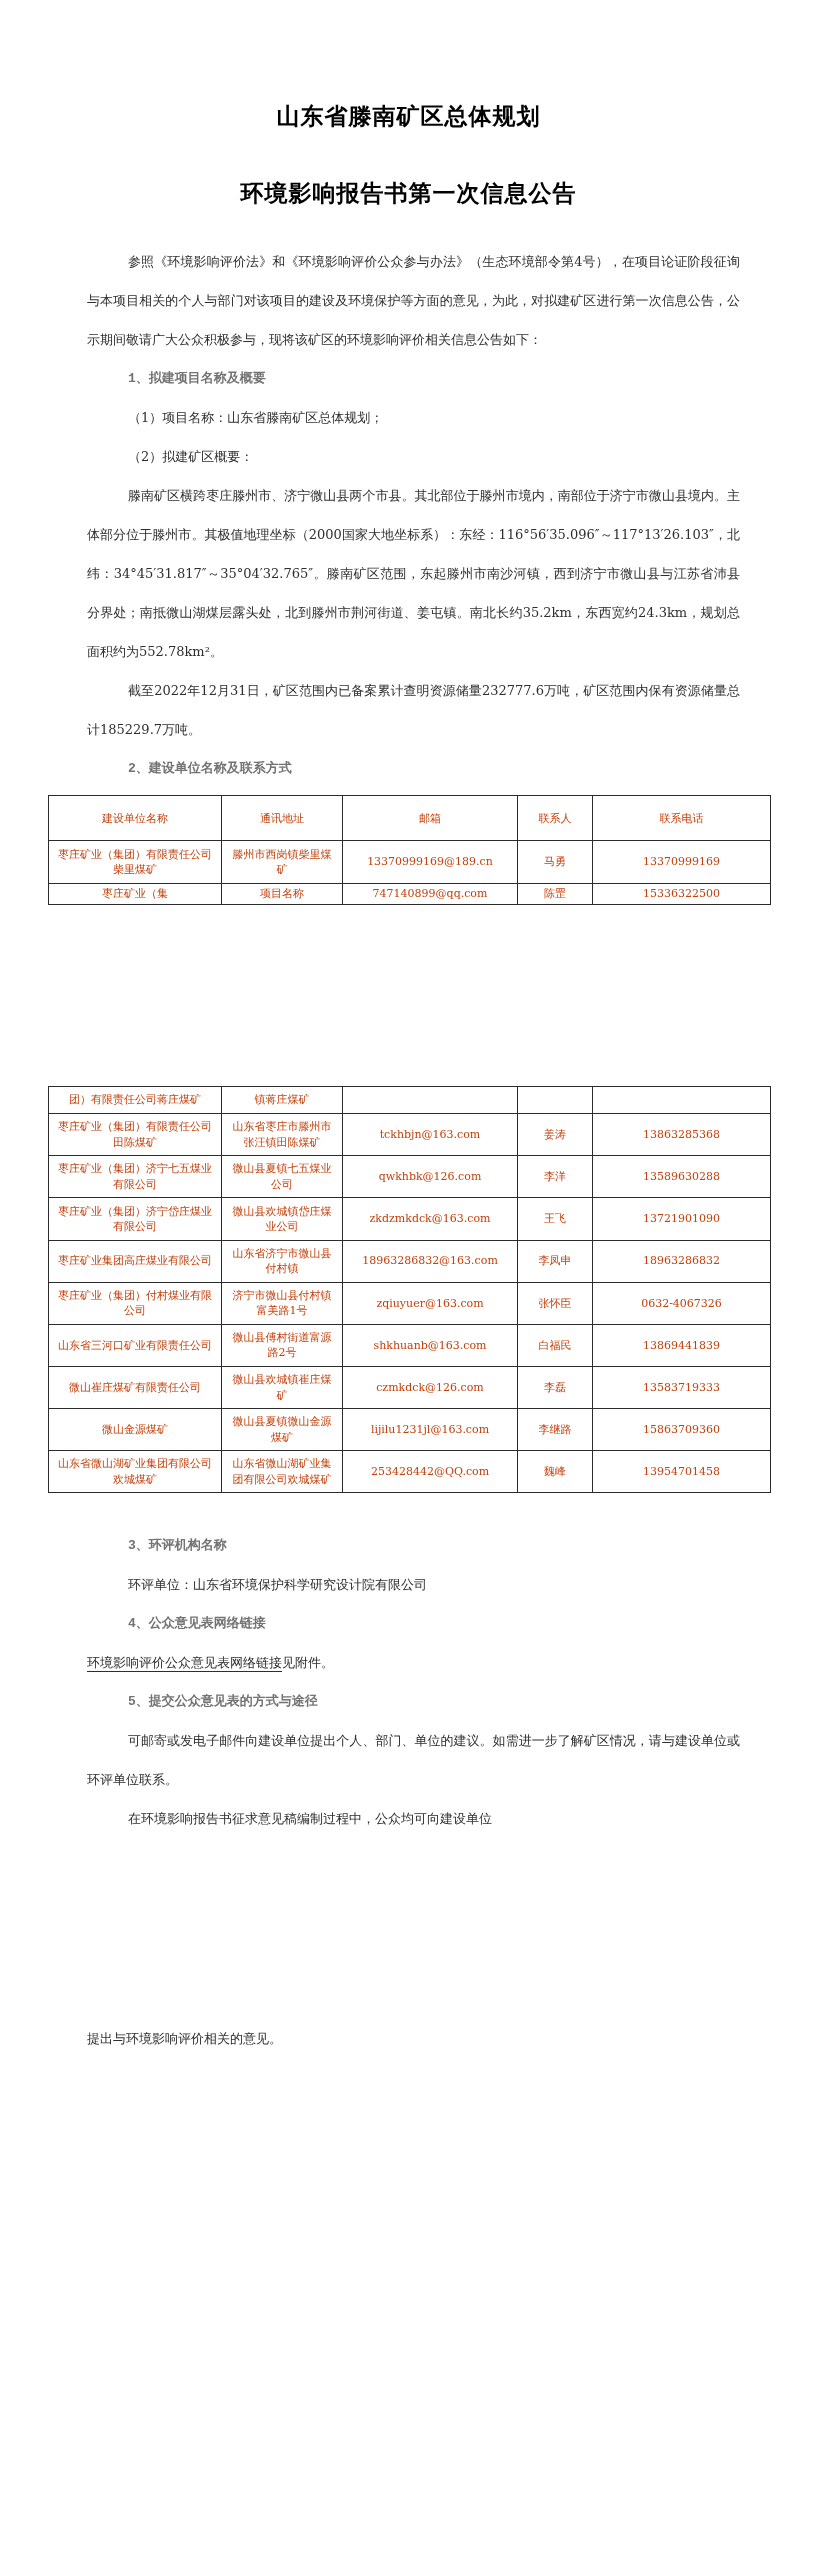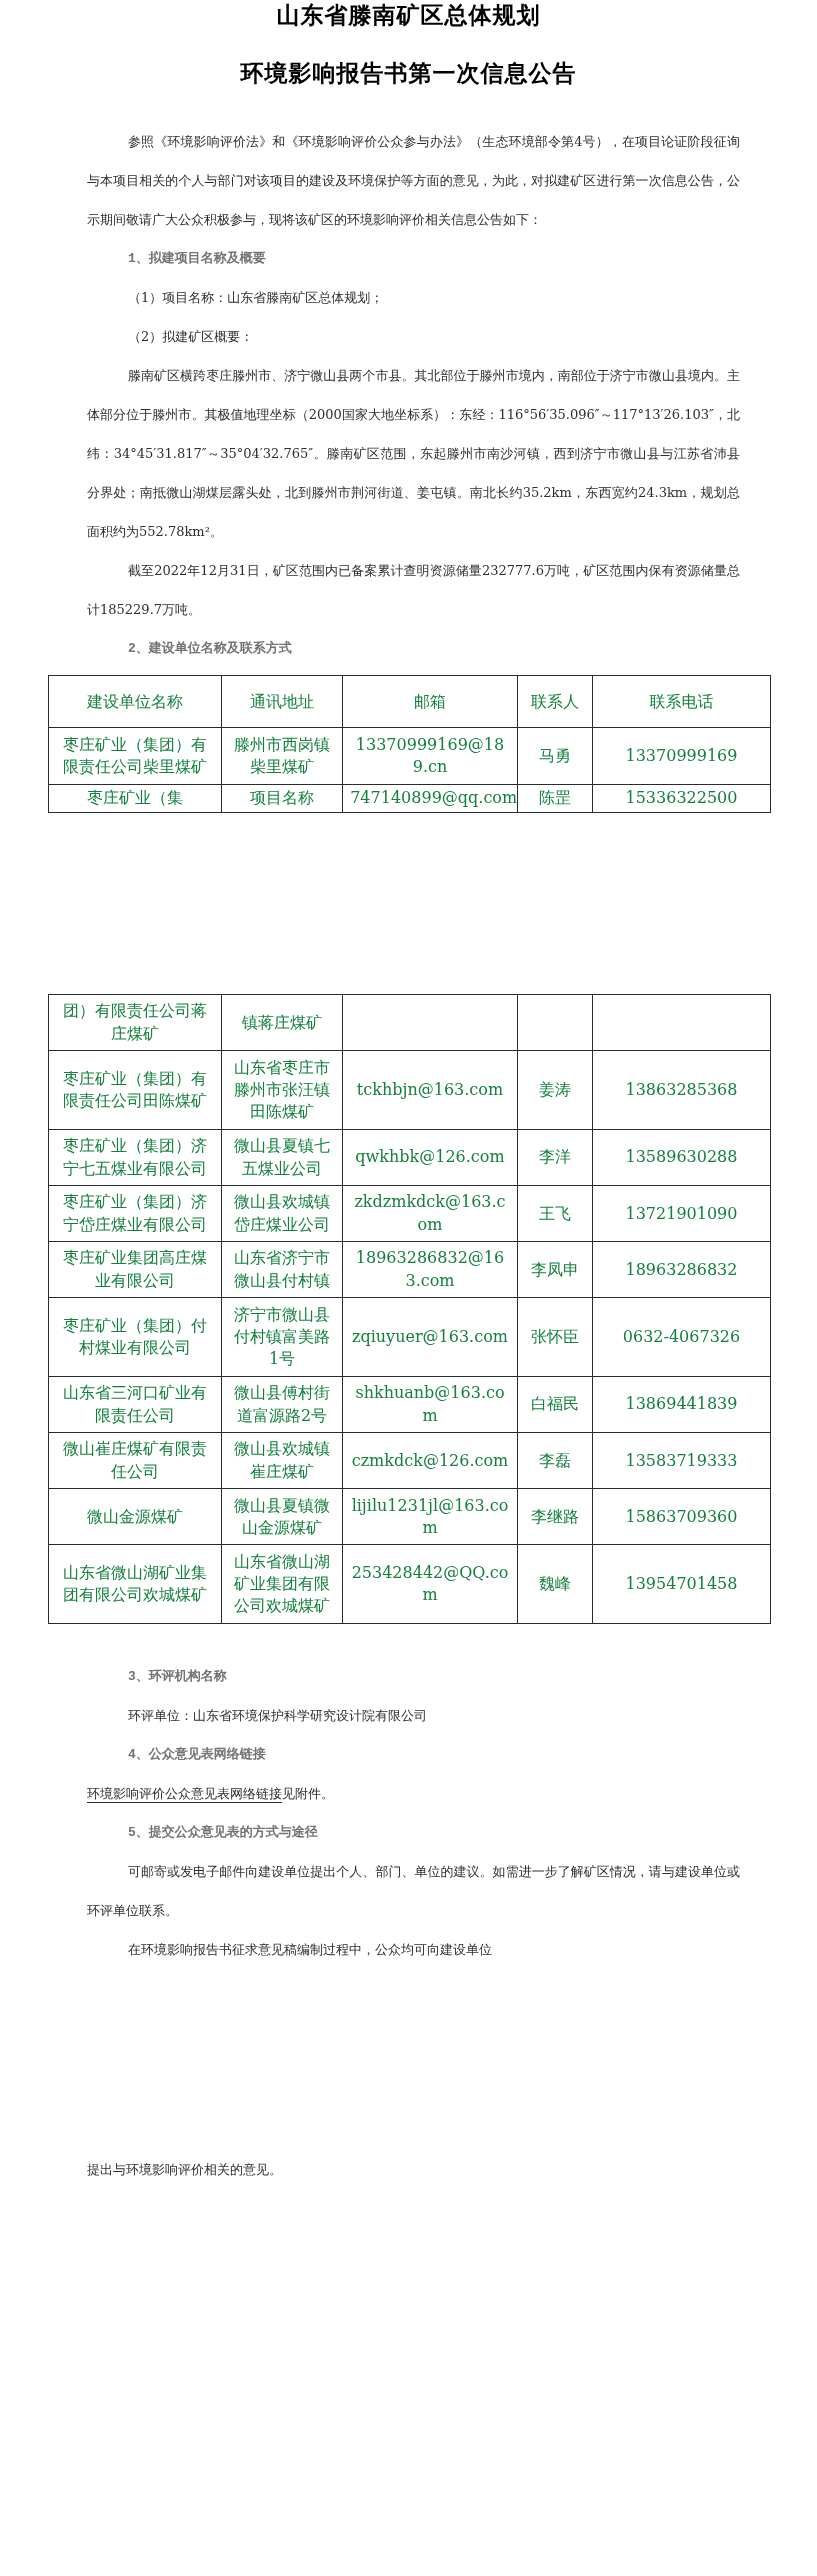--- a/index.html
+++ b/index.html
@@ -14,44 +14,44 @@
     overflow:hidden;
   }
   .doc-title {
     text-align:center;
     font-weight:bold;
     font-size:23px;
     color:#000000;
     font-family:"DejaVu Sans", sans-serif;
     letter-spacing:1px;
   }
-  .title1 { }
-  .title2 { margin-top:27px; }
+  .title1 { padding-top:101px; }
+  .title2 { margin-top:46px; }
   .body-text {
     margin:0 77px 0 87px;
     font-size:13px;
     line-height:39px;
     text-align:justify;
     color:#2e2e2e;
   }
   .first-block { margin-top:33px; }
   .indent { text-indent:41px; }
   .heading {
     font-weight:bold;
     font-family:Liberation Mono, monospace;
     color:#737373;
     text-indent:41px;
   }
   .contacts-table {
     width:721px;
     margin:7.2px 0 0 48px;
     border-collapse:collapse;
     table-layout:fixed;
-    font-size:16px;
-    color:#15803d;
+    font-size:11px;
+    color:#c2410c;
     text-align:center;
   }
   .contacts-table col.c1 { width:173px; }
   .contacts-table col.c2 { width:121px; }
   .contacts-table col.c3 { width:175px; }
   .contacts-table col.c4 { width:75px; }
   .contacts-table col.c5 { width:178px; }
   .contacts-table th, .contacts-table td {
     border-left:1px solid #2b2b2b;
     border-right:1px solid #2b2b2b;

